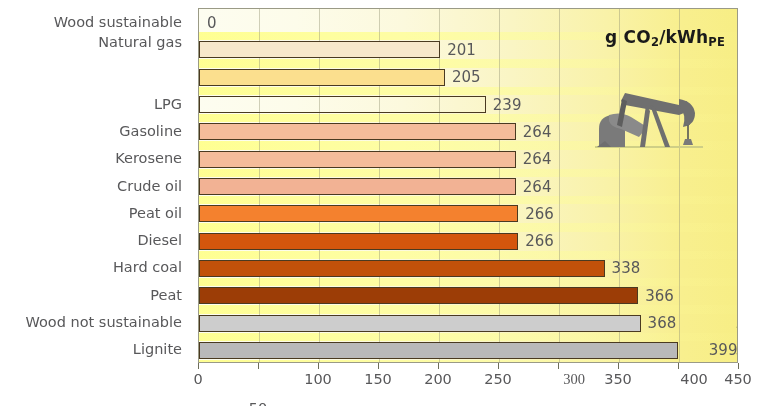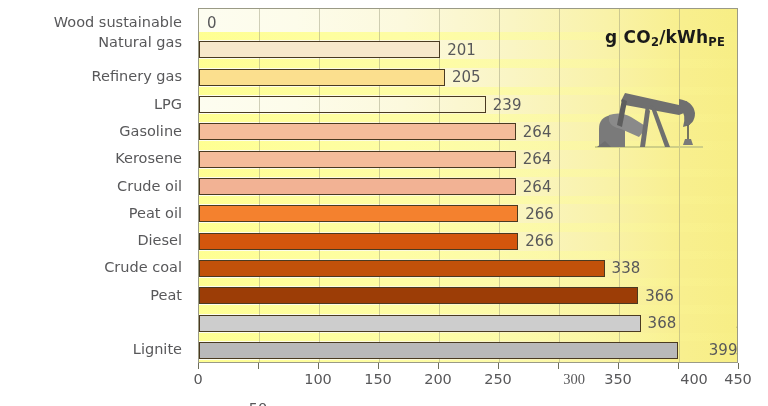--- a/index.html
+++ b/index.html
@@ -168,29 +168,29 @@
   }
 </style>
 </head>
 <body>
 
 <div id="chart-root">
 
   <div id="category-axis">
       <div class="cat-label" style="top: 6.65385px;">Wood sustainable</div>
       <div class="cat-label" style="top: 27px;">Natural gas</div>
-      <div class="cat-label" style="top: 61.2692px;">Refinery gas</div>
       <div class="cat-label" style="top: 88.5769px;">LPG</div>
       <div class="cat-label" style="top: 115.885px;">Gasoline</div>
       <div class="cat-label" style="top: 143.192px;">Kerosene</div>
       <div class="cat-label" style="top: 170.5px;">Crude oil</div>
       <div class="cat-label" style="top: 197.808px;">Peat oil</div>
       <div class="cat-label" style="top: 225.115px;">Diesel</div>
-      <div class="cat-label" style="top: 252.423px;">Crude coal</div>
+      <div class="cat-label" style="top: 252.423px;">Hard coal</div>
       <div class="cat-label" style="top: 279.731px;">Peat</div>
+      <div class="cat-label" style="top: 307.038px;">Wood not sustainable</div>
       <div class="cat-label" style="top: 334.346px;">Lignite</div>
     </div>
 
   <div id="plot-area">
     <div id="row-bands">
         <div class="row-band" style="top: 23.1538px; height: 8.30769px;"></div>
         <div class="row-band" style="top: 50.4615px; height: 8.30769px;"></div>
         <div class="row-band" style="top: 77.7692px; height: 8.30769px;"></div>
         <div class="row-band" style="top: 105.077px; height: 8.30769px;"></div>
         <div class="row-band" style="top: 132.385px; height: 8.30769px;"></div>

